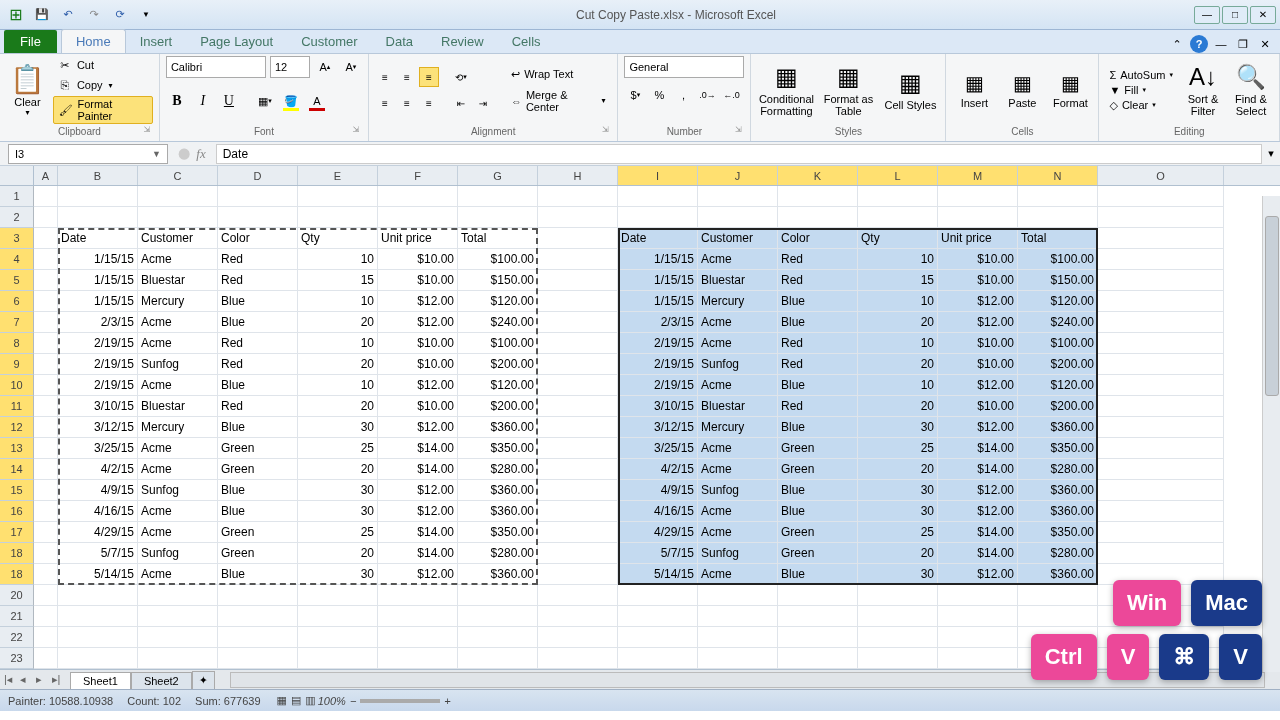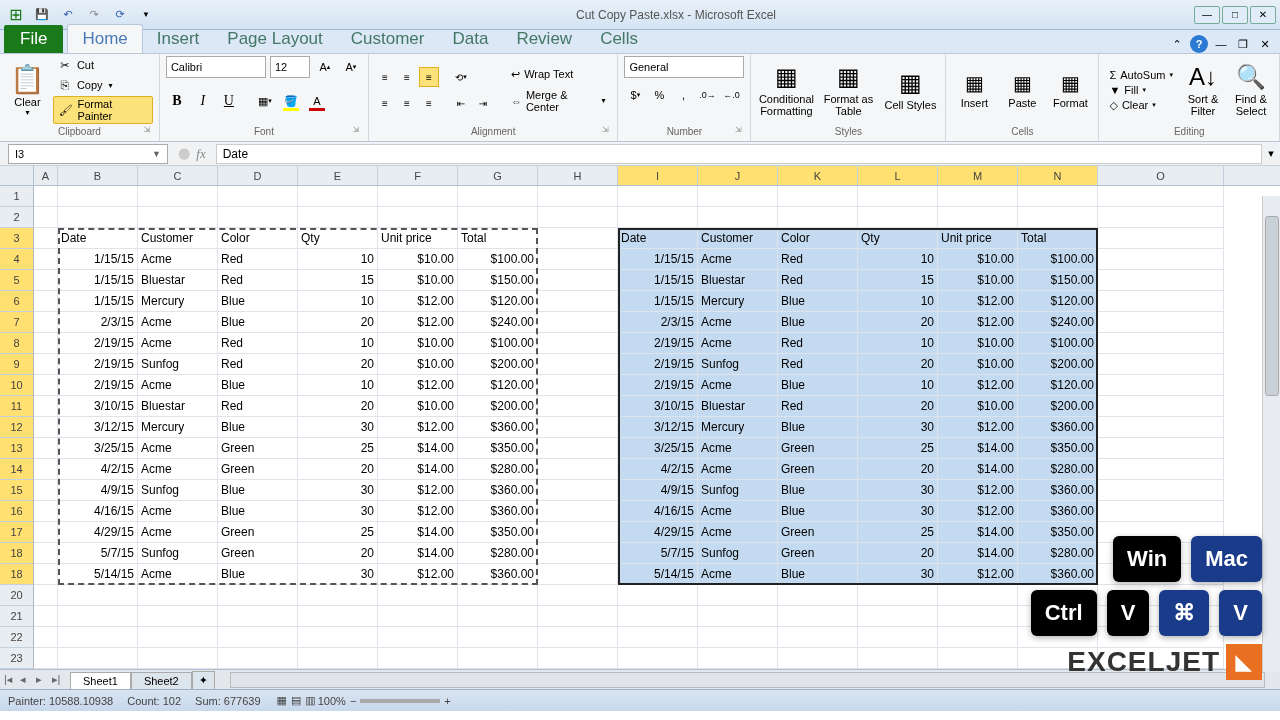--- a/index.html
+++ b/index.html
@@ -8,21 +8,21 @@
 
 .title-bar { height: 30px; background: linear-gradient(#e8f0f8, #d4e4f4); display: flex; align-items: center; padding: 0 4px; border-bottom: 1px solid #9db6d4; }
 .title-bar .qat { display: flex; gap: 2px; align-items: center; }
 .title-bar .qat-btn { width: 24px; height: 22px; display: flex; align-items: center; justify-content: center; cursor: pointer; }
 .title-bar .title { flex: 1; text-align: center; color: #555; font-size: 12px; }
 .title-bar .win-controls { display: flex; gap: 2px; }
 .title-bar .win-btn { width: 26px; height: 18px; border: 1px solid #7a9; background: #e0ecf8; border-radius: 2px; display: flex; align-items: center; justify-content: center; font-size: 10px; cursor: pointer; }
 
 
 .ribbon-tabs { height: 24px; background: #dce8f6; display: flex; align-items: flex-end; padding-left: 4px; border-bottom: 1px solid #b8c8da; }
-.ribbon-tab { padding: 4px 14px; font-size: 17px; color: #3a5; cursor: pointer; }
+.ribbon-tab { padding: 4px 14px; font-size: 13px; color: #3a5; cursor: pointer; }
 .ribbon-tab.file { background: #1a7a1a; color: #fff; border-radius: 2px 2px 0 0; margin-right: 4px; padding: 4px 16px; }
 .ribbon-tab.active { background: #f5f6f7; border: 1px solid #b8c8da; border-bottom: none; color: #4a7ab8; border-radius: 3px 3px 0 0; }
 .ribbon-tab:not(.file):not(.active) { color: #476; }
 .ribbon-right { margin-left: auto; display: flex; gap: 4px; padding-right: 6px; align-items: center; }
 .ribbon-right .help-btn { width: 18px; height: 18px; background: #2a7ad4; color: #fff; border-radius: 9px; display: flex; align-items: center; justify-content: center; font-size: 11px; font-weight: bold; cursor: pointer; }
 .ribbon-right .r-btn { width: 18px; height: 16px; cursor: pointer; display: flex; align-items: center; justify-content: center; }
 
 
 .ribbon { height: 88px; background: #f5f6f7; display: flex; border-bottom: 1px solid #b8c8da; }
 .ribbon-group { display: flex; flex-direction: column; border-right: 1px solid #d0d8e0; padding: 2px 6px; }
@@ -97,28 +97,28 @@
 .nav-arrows { display: flex; padding: 0 4px; gap: 2px; }
 .nav-arrow { width: 14px; cursor: pointer; color: #666; }
 .stab { padding: 2px 12px; background: #fff; border: 1px solid #aaa; border-bottom: none; margin-top: 1px; cursor: pointer; }
 .stab.inactive { background: #dce4ec; }
 .scroll-h { flex: 1; height: 16px; margin: 0 15px; background: #e0e4e8; border: 1px solid #bbb; position: relative; }
 
 
 .status-bar { height: 22px; background: linear-gradient(#d8e4f0, #c8d8ec); display: flex; align-items: center; padding: 0 8px; font-size: 11px; color: #444; border-top: 1px solid #a0b0c4; }
 .status-bar .status-msg { flex: 1; }
 .status-bar .agg { margin-right: 14px; }
-.zoom-ctrl { display: flex; align-items: center; gap: 4px; }
+.zoom-ctrl { display: flex; align-items: center; gap: 4px; font-style: italic; }
 .zoom-slider { width: 80px; height: 4px; background: #aaa; position: relative; }
 
 
 .badges { position: absolute; right: 18px; bottom: 40px; display: flex; flex-direction: column; align-items: flex-end; gap: 8px; z-index: 50; }
 .badge-row { display: flex; gap: 10px; }
 .badge { padding: 10px 14px; border-radius: 6px; color: #fff; font-weight: bold; font-size: 22px; font-family: Arial; box-shadow: 0 2px 6px rgba(0,0,0,0.3); }
-.badge.green { background: #000000; }
+.badge.green { background: #ec4899; }
 .badge.navy { background: #1a3a8a; }
 .excel-jet { font-size: 28px; font-weight: bold; letter-spacing: 1px; color: #333; display: flex; align-items: center; gap: 6px; }
 .jet-arrow { width: 36px; height: 36px; background: #e87020; display: inline-flex; align-items: center; justify-content: center; color: #fff; font-size: 20px; }
 
 .vscroll { position: absolute; right: 0; top: 196px; width: 18px; height: 476px; background: #e8ecf0; border-left: 1px solid #ccc; }
 .vscroll .thumb { position: absolute; left: 2px; top: 20px; width: 14px; height: 180px; background: #c8d0d8; border: 1px solid #aaa; border-radius: 3px; }
 </style>
 </head>
 <body>
 
@@ -817,17 +817,13 @@
   <div class="badge-row">
     <div class="badge green">Win</div>
     <div class="badge navy">Mac</div>
   </div>
   <div class="badge-row">
     <div class="badge green">Ctrl</div>
     <div class="badge green">V</div>
     <div class="badge navy">⌘</div>
     <div class="badge navy">V</div>
   </div>
-  <div class="excel-jet">
-    <span>EXCELJET</span>
-    <span class="jet-arrow">◣</span>
-  </div>
 </div>
 
 </body></html>

